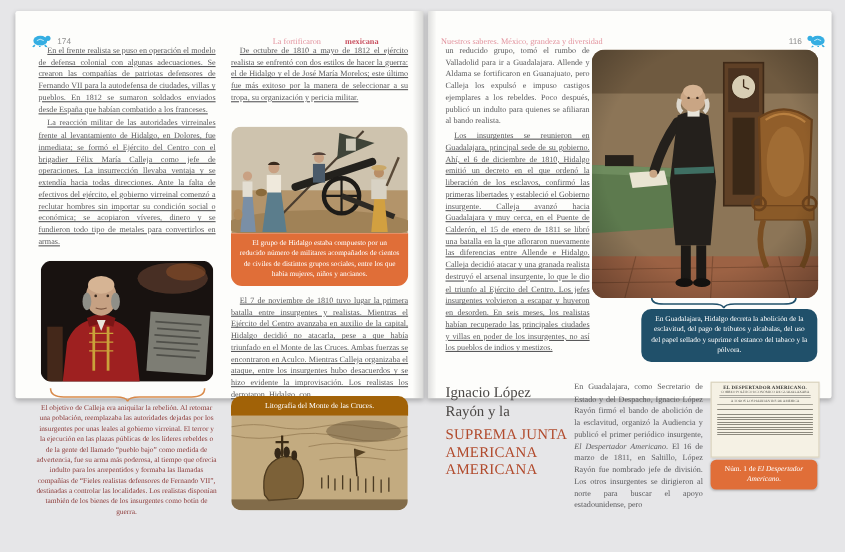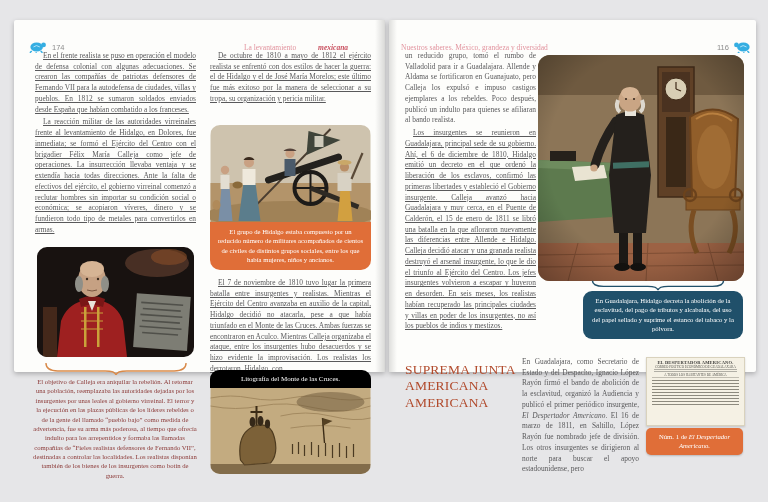--- a/index.html
+++ b/index.html
@@ -1,38 +1,38 @@
 <!DOCTYPE html>
 <html lang="es"><head>
 <meta charset="utf-8">
 <style>
   html,body{margin:0;padding:0;}
   body{width:768px;height:502px;background:#e6e6e8;overflow:hidden;position:relative;
        font-family:"Liberation Serif",serif;-webkit-font-smoothing:antialiased;}
-  .page{position:absolute;top:20px;height:352px;background:#fdfdfb;
+  .page{position:absolute;top:10px;height:352px;background:#fdfdfb;
         box-shadow:0 2px 5px rgba(0,0,0,.25);}
   .page-left{left:14px;width:371px;border-radius:2px 0 0 2px;}
   .page-right{left:389px;width:367px;border-radius:0 2px 2px 0;}
   .page-left::after{content:"";position:absolute;top:0;right:0;width:10px;height:100%;
         background:linear-gradient(to right,rgba(0,0,0,0),rgba(0,0,0,.14));pointer-events:none;}
   .page-right::before{content:"";position:absolute;top:0;left:0;width:8px;height:100%;
         background:linear-gradient(to left,rgba(0,0,0,0),rgba(0,0,0,.12));pointer-events:none;}
   .abs{position:absolute;}
   .pagenum{font-family:"Liberation Sans",sans-serif;font-size:7.5px;color:#8d8d8d;}
   .runhead{font-size:7.5px;color:#e2939e;}
-  .runhead .emx{color:#c9505f;font-weight:bold;font-style:italic;margin-left:20px;}
+  .runhead .emx{color:#c9505f;font-weight:bold;margin-left:20px;}
   .body-txt{font-size:7.4px;line-height:1.45;color:#59595b;text-align:justify;hyphens:auto;}
   .body-txt p{margin:0 0 2px 0;}
   .indent{text-indent:8px;text-decoration:underline;}
   .fig-caption{font-size:6.7px;line-height:1.4;color:#8c3a38;text-align:center;}
   .box-caption{font-size:6.7px;line-height:1.38;color:#ffffff;text-align:center;
                font-family:"Liberation Serif",serif;}
   .orange-box{background:#e06e38;border-radius:0 0 10px 10px;padding:5px 7px 6px 7px;}
   .blue-box{background:#20506a;border-radius:9px;padding:5px 7px 6px 7px;}
-  .litho-band{background:#000000;border-radius:9px 9px 0 0;color:#fff;font-size:7px;
+  .litho-band{background:#a16207;border-radius:9px 9px 0 0;color:#fff;font-size:7px;
               text-align:center;line-height:18px;height:18px;}
   .img-frame{overflow:hidden;display:block;}
   .sec-h1{font-size:13.5px;line-height:1.28;color:#4a4745;}
   .sec-h2{font-size:13.5px;line-height:1.22;color:#b14a2c;margin-top:4px;letter-spacing:.2px;}
   .news{background:#f5f1e4;border:1px solid #d9d2bd;box-shadow:0 1px 2px rgba(0,0,0,.15);}
   .news-inner{transform:scale(.5);transform-origin:0 0;width:200%;padding:4px 6px;box-sizing:border-box;}
   .news-title{font-size:9px;font-weight:bold;text-align:center;color:#3a3a38;letter-spacing:.4px;}
   .news-rule{height:1px;background:#6b6b66;margin:2px 8px;}
   .news-sub{font-size:6.5px;text-align:center;color:#55554f;}
   .news-lines{height:56px;margin:3px 4px 0 4px;
@@ -46,21 +46,21 @@
 
 <div class="page page-left">
 
   <svg class="abs" style="left:15px;top:20px" width="18" height="13" viewBox="0 0 20 14">
     <ellipse cx="8.5" cy="7.5" rx="7" ry="5" fill="#35aee2"></ellipse>
     <circle cx="16.2" cy="5.2" r="2.6" fill="#35aee2"></circle>
     <path d="M3,12 l-2,2 M8,13 l0,1 M13,12 l2,2" stroke="#35aee2" stroke-width="1.6"></path>
     <path d="M5,7.5 q3,-3 7,0" stroke="#bfe8f8" stroke-width="1" fill="none"></path>
   </svg>
   <div class="abs pagenum" style="left:38px;top:23px">174</div>
-  <div class="abs runhead" style="left:198px;top:23px;width:168px;text-align:center"><span>La levantamiento </span><span class="emx">mexicana</span></div>
+  <div class="abs runhead" style="left:198px;top:23px;width:168px;text-align:center"><span>La fortificaron </span><span class="emx">mexicana</span></div>
 
   <div class="abs body-txt" style="left:21px;top:31px;width:161px">
     <p class="indent">En el frente realista se puso en operación el modelo de defensa colonial con algunas adecuaciones. Se crearon las compañías de patriotas defensores de Fernando VII para la autodefensa de ciudades, villas y pueblos. En 1812 se sumaron soldados enviados desde España que habían combatido a los franceses.</p>
     <p class="indent">La reacción militar de las autoridades virreinales frente al levantamiento de Hidalgo, en Dolores, fue inmediata; se formó el Ejército del Centro con el brigadier Félix María Calleja como jefe de operaciones. La insurrección llevaba ventaja y se extendía hacia todas direcciones. Ante la falta de efectivos del ejército, el gobierno virreinal comenzó a reclutar hombres sin importar su condición social o económica; se acopiaron víveres, dinero y se fundieron todo tipo de metales para convertirlos en armas.</p>
   </div>
 
   <span class="abs img-frame" style="left:23px;top:227px;width:157px;height:110px;border-radius:10px">
     <svg width="157" height="110" viewBox="0 0 157 110">
       <rect width="157" height="110" fill="#181210"></rect>
       <ellipse cx="120" cy="16" rx="32" ry="14" fill="#513528" opacity=".85"></ellipse>
@@ -186,20 +186,21 @@
     <path d="M7,13 l-2,2 M12,13 l0,1 M16,12 l2,2" stroke="#35aee2" stroke-width="1.6"></path>
     <path d="M8,7.5 q3,-3 7,0" stroke="#bfe8f8" stroke-width="1" fill="none"></path>
   </svg>
 
   <div class="abs body-txt" style="left:16px;top:31px;width:131px">
     <p>un reducido grupo, tomó el rumbo de Valladolid para ir a Guadalajara. Allende y Aldama se fortificaron en Guanajuato, pero Calleja los expulsó e impuso castigos ejemplares a los rebeldes. Poco después, publicó un indulto para quienes se afiliaran al bando realista.</p>
     <p class="indent">Los insurgentes se reunieron en Guadalajara, principal sede de su gobierno. Ahí, el 6 de diciembre de 1810, Hidalgo emitió un decreto en el que ordenó la liberación de los esclavos, confirmó las primeras libertades y estableció el Gobierno insurgente. Calleja avanzó hacia Guadalajara y muy cerca, en el Puente de Calderón, el 15 de enero de 1811 se libró una batalla en la que afloraron nuevamente las diferencias entre Allende e Hidalgo. Calleja decidió atacar y una granada realista destruyó el arsenal insurgente, lo que le dio el triunfo al Ejército del Centro. Los jefes insurgentes volvieron a escapar y huyeron en desorden. En seis meses, los realistas habían recuperado las principales ciudades y villas en poder de los insurgentes, no así los pueblos de indios y mestizos.</p>
   </div>
 
   <div class="abs" style="left:16px;top:338px;width:112px">
+    <div class="sec-h1">Ignacio López Rayón y la</div>
     <div class="sec-h2">SUPREMA JUNTA AMERICANA AMERICANA</div>
   </div>
 
   <div class="abs body-txt" style="left:133px;top:337px;width:117px">
     <p><span>En Guadalajara, como Secretario de Estado y del Despacho, Ignacio López Rayón firmó el bando de abolición de la esclavitud, organizó la Audiencia y publicó el primer periódico insurgente, </span><i class="bound">El Despertador Americano</i><span>. El 16 de marzo de 1811, en Saltillo, López Rayón fue nombrado jefe de división. Los otros insurgentes se dirigieron al norte para buscar el apoyo estadounidense, pero</span></p>
   </div>
 
   <span class="abs img-frame" style="left:149px;top:35px;width:206px;height:226px;border-radius:12px">
     <svg width="206" height="226" viewBox="0 0 206 226">
       <defs>

